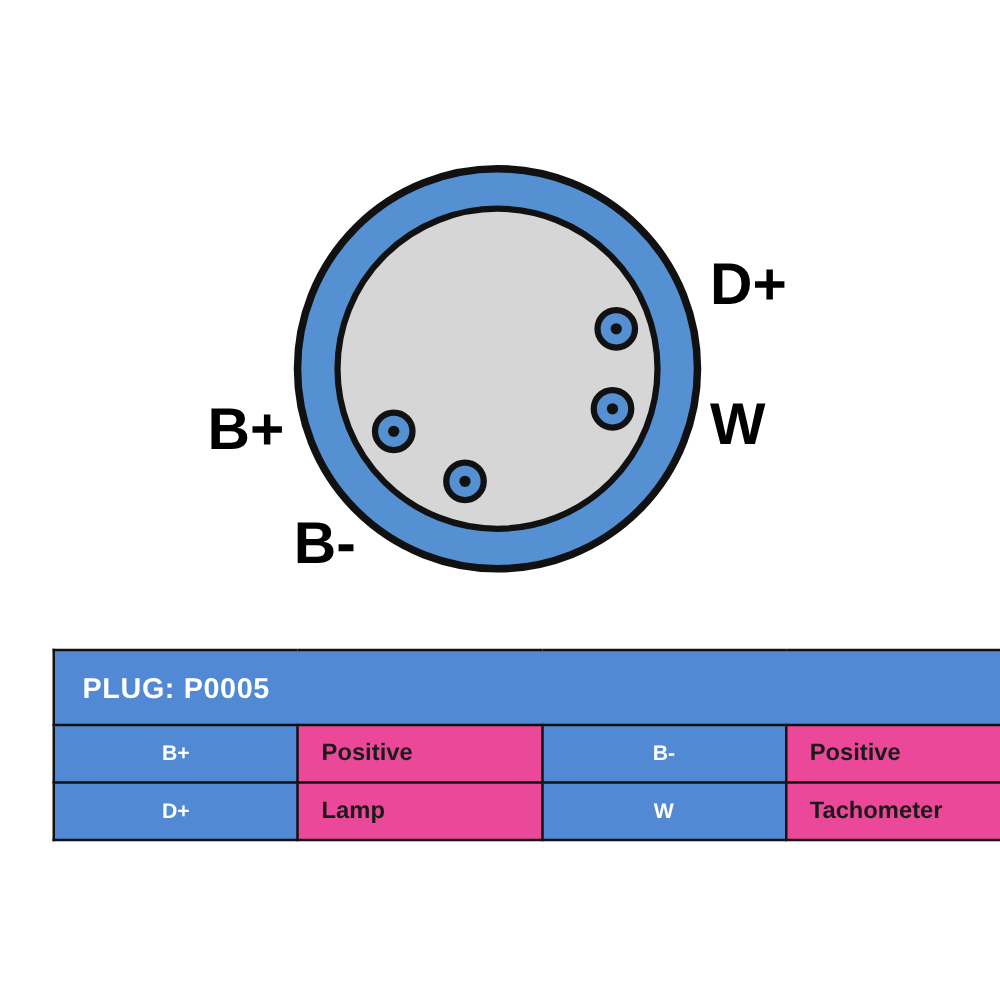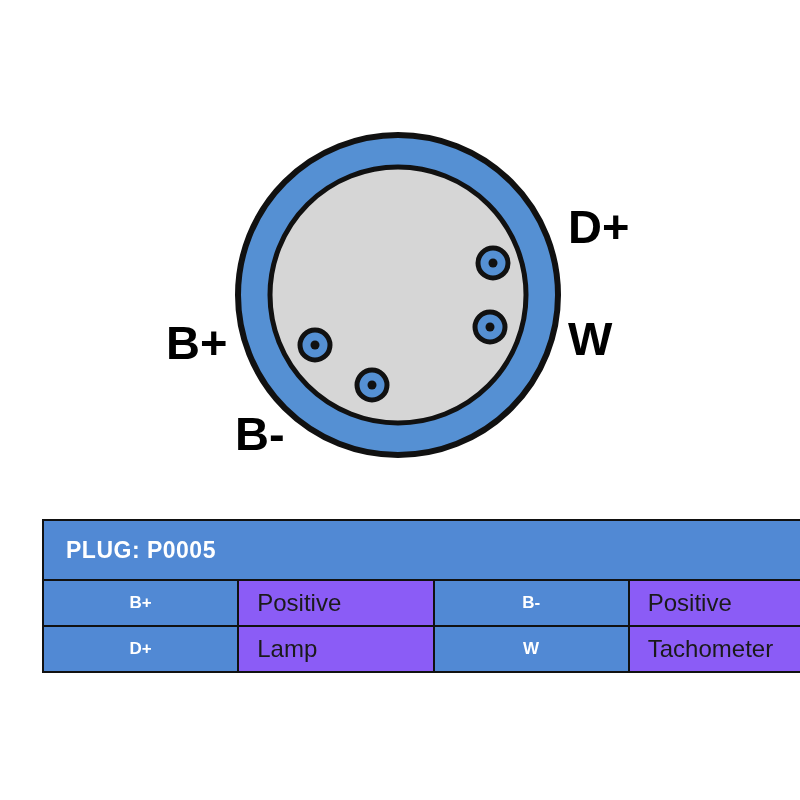--- a/index.html
+++ b/index.html
@@ -72,24 +72,24 @@
     height: 58px !important;
   }
   .code-cell {
     background: #5189d4;
     color: #ffffff;
     font-size: 17px;
     font-weight: 700;
     text-align: center;
   }
   .desc-cell {
-    background: #8b5cf6;
+    background: #ec4899;
     color: #1a1a1a;
-    font-size: 24px;
-    font-weight: 400;
+    font-size: 19px;
+    font-weight: 700;
     padding-left: 18px !important;
   }
 </style>
 </head>
 <body>
 
 <div id="canvas">
 
   <svg class="diagram-svg" viewBox="0 0 800 500">
 

